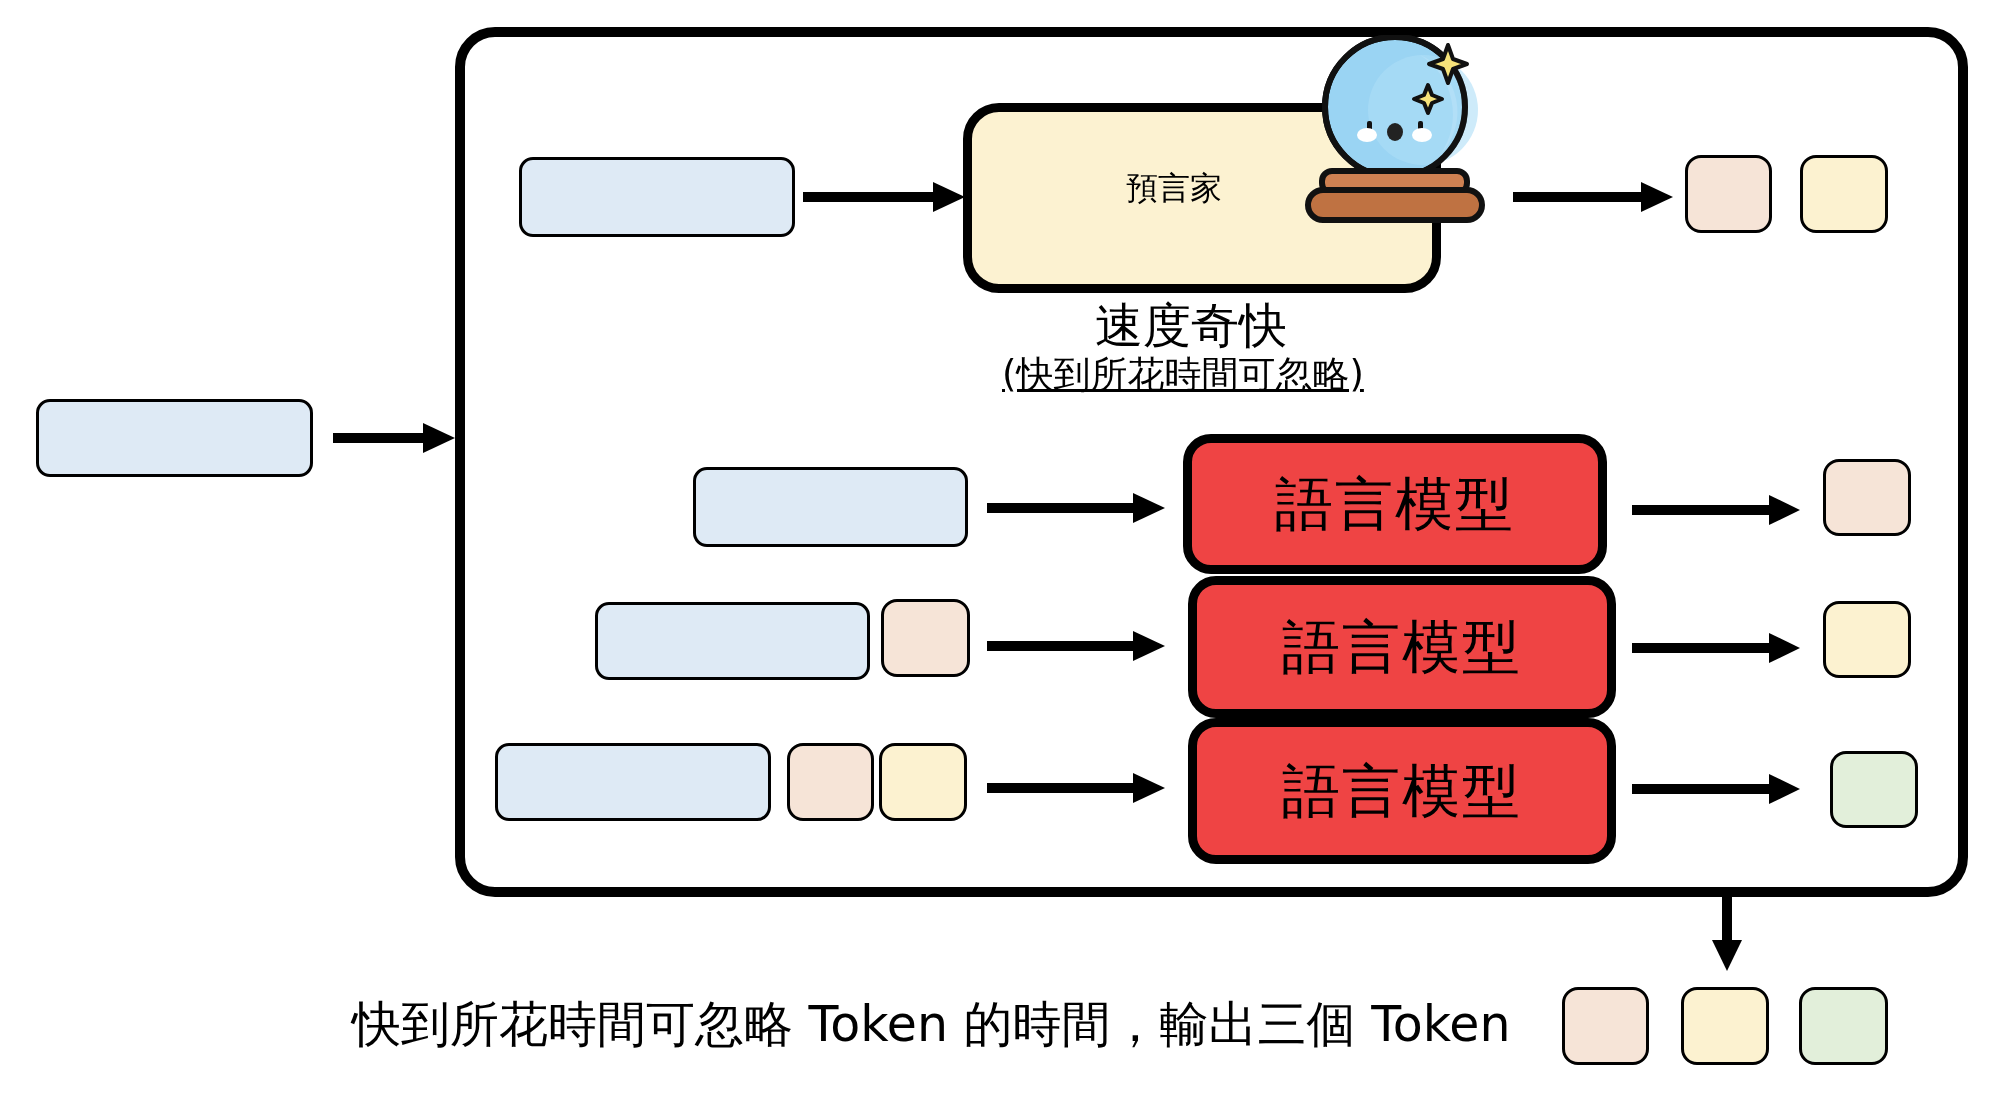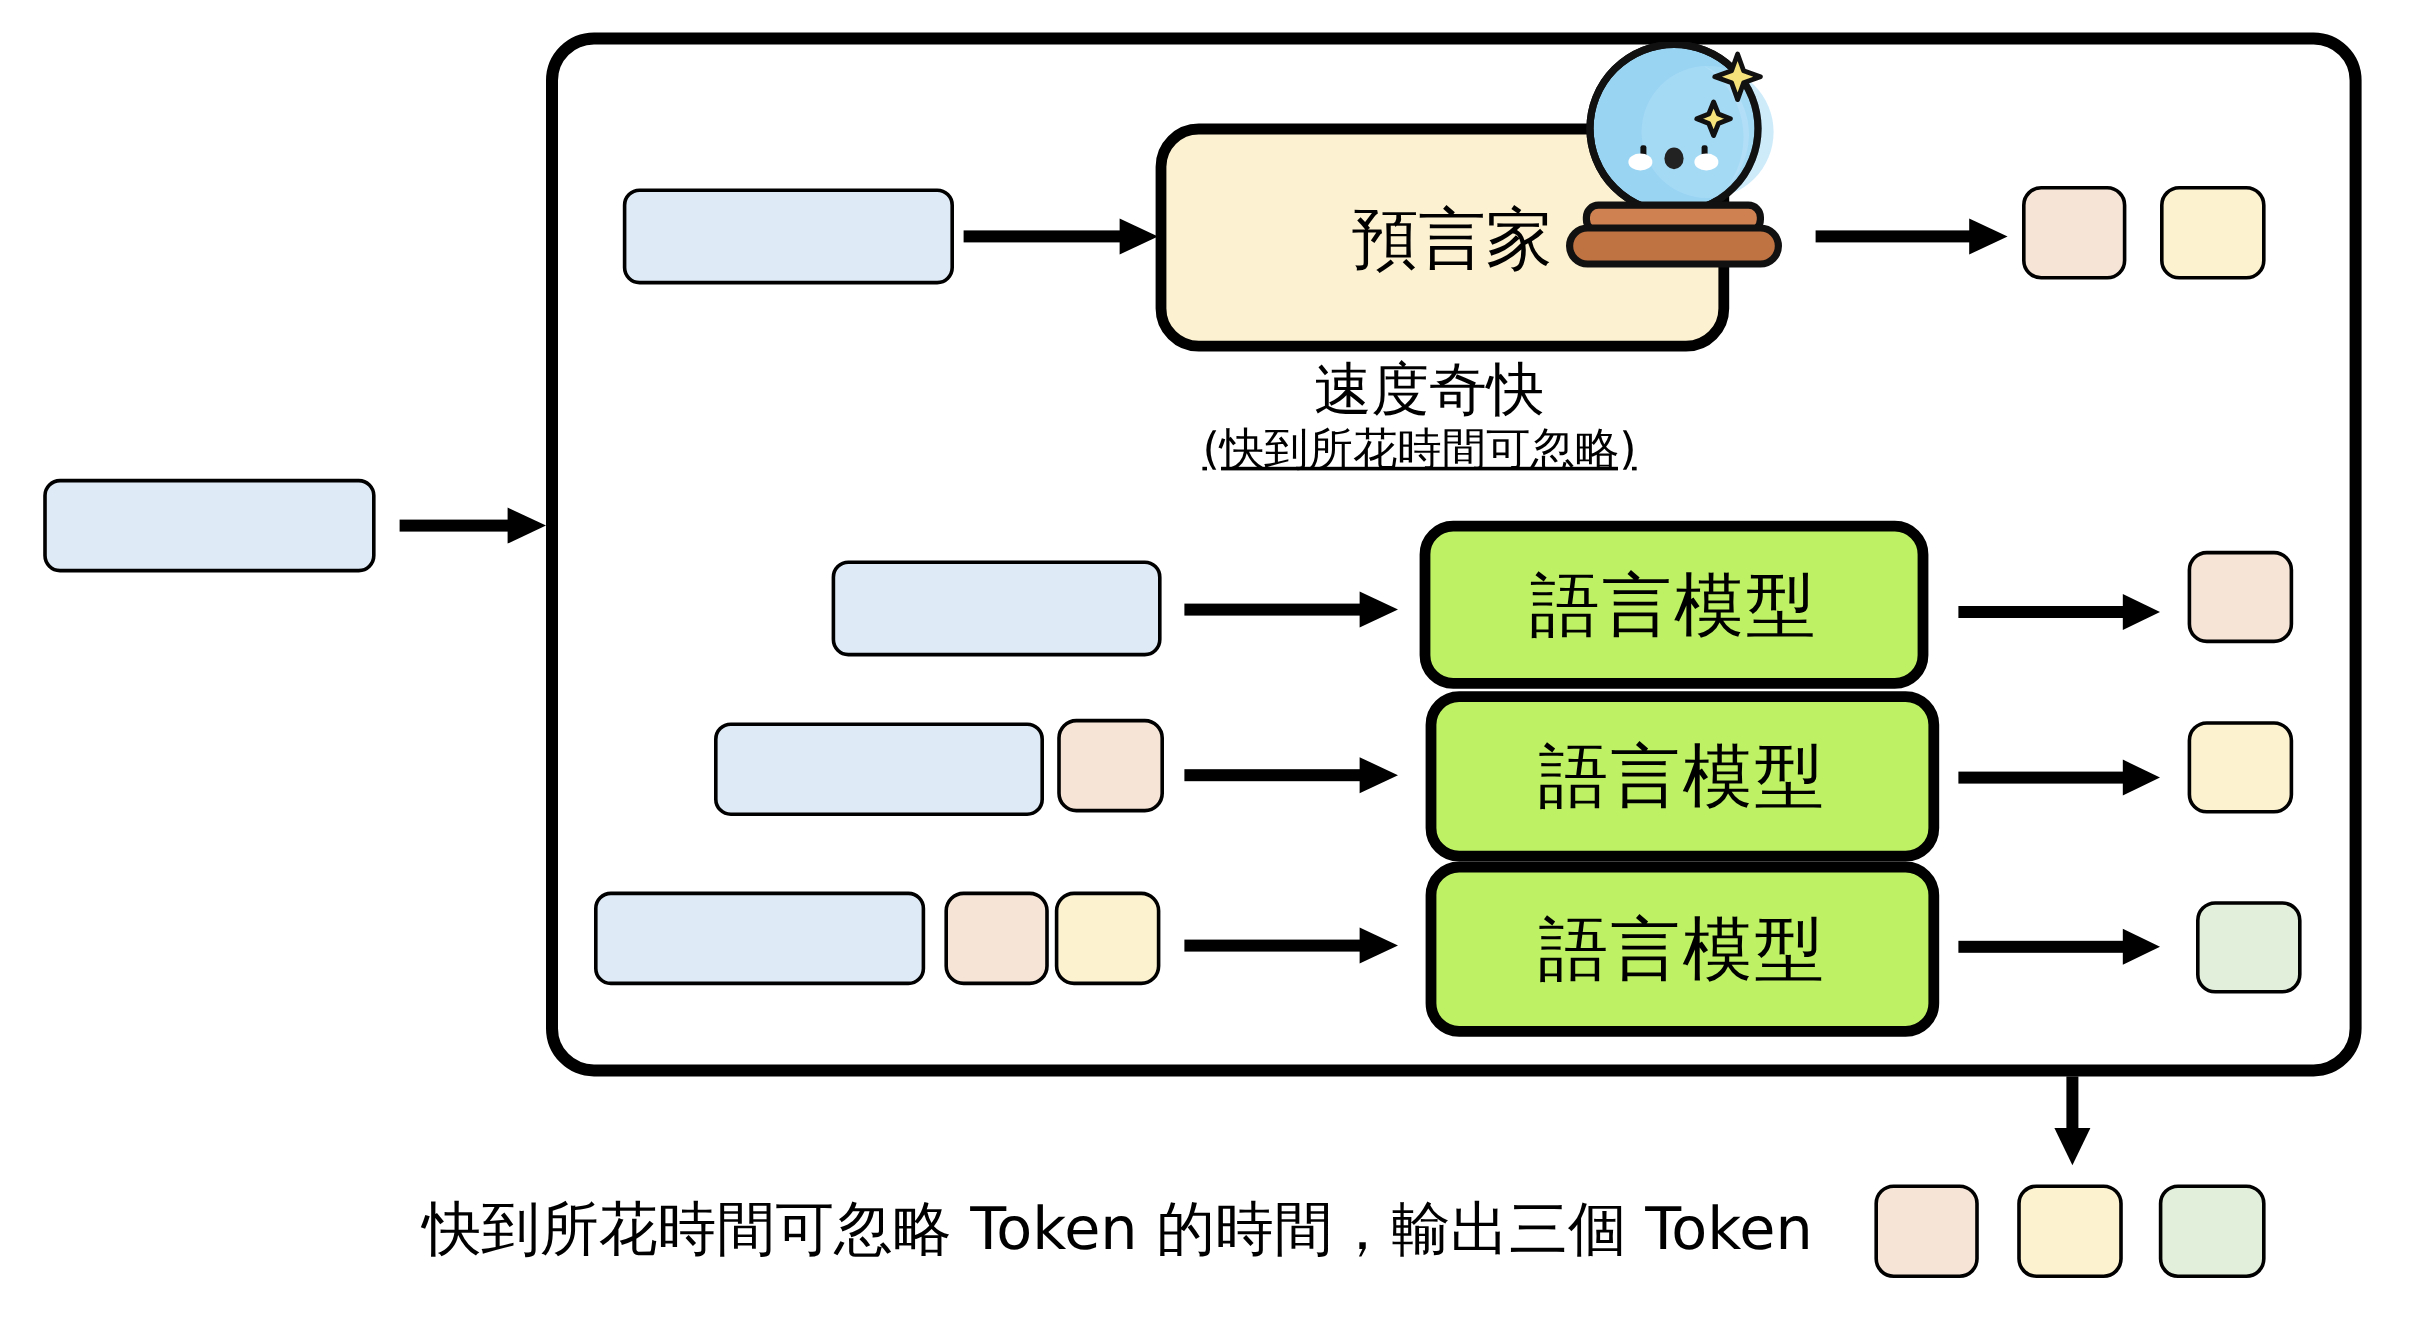--- a/index.html
+++ b/index.html
@@ -6,21 +6,21 @@
   body { width: 2008px; height: 1106px; position: relative; overflow: hidden;
          font-family: "DejaVu Sans", "Liberation Sans", sans-serif; color: #000; }
   .abs { position: absolute; box-sizing: border-box; }
   .box-thin { border: 3px solid #000; border-radius: 14px; }
   .box-thick { border: 9px solid #000; border-radius: 28px; }
   .ctx { background: #DEEAF5; }
   .tok { border-radius: 16px; }
   .peach { background: #F6E4D7; }
   .yellow { background: #FCF2D0; }
   .green { background: #E2EFDA; }
-  .lm { background: #bef264; display: flex; align-items: center; justify-content: center; text-align: center; }
+  .lm { background: #ef4444; display: flex; align-items: center; justify-content: center; text-align: center; }
   .lm span { font-size: 58px; letter-spacing: 2px; line-height: 1; }
   .oracle { background: #FCF2D1; border-radius: 36px; }
   .label { position: absolute; white-space: nowrap; line-height: 1; }
   svg.arrow { position: absolute; overflow: visible; }
 </style>
 </head>
 <body>
 
 <div class="abs box-thin ctx" style="left:36px; top:399px; width:277px; height:78px;"></div>
 <svg class="arrow" style="left:333px; top:422px;" width="125" height="32">
@@ -30,21 +30,21 @@
 
 <div class="abs" style="left:455px; top:27px; width:1513px; height:870px; border:10px solid #000; border-radius:40px;"></div>
 
 <div class="abs box-thin ctx" style="left:519px; top:157px; width:276px; height:80px;"></div>
 <svg class="arrow" style="left:803px; top:181px;" width="165" height="32">
   <rect x="0" y="11" width="132" height="10" fill="#000"></rect>
   <polygon points="130,1 162,16 130,31" fill="#000"></polygon>
 </svg>
 <div class="abs box-thick oracle" style="left:963px; top:103px; width:478px; height:190px;">
 </div>
-<div class="label" style="left:1126px; top:172px; font-size:56px;">預言家</div>
+<div class="label" style="left:1126px; top:172px; font-size:32px;">預言家</div>
 
 <svg class="abs" style="left:1300px; top:35px;" width="200" height="200" viewBox="0 0 200 200">
   <circle cx="95" cy="72" r="70" fill="#9AD4F3" stroke="#111" stroke-width="6"></circle>
   <path d="M120 20 A62 62 0 0 1 140 120 A70 70 0 0 0 120 20 Z" fill="#B8E2F8"></path>
   <circle cx="123" cy="75" r="55" fill="#AEDDF6" opacity="0.6"></circle>
   <circle cx="95" cy="72" r="70" fill="none" stroke="#111" stroke-width="6"></circle>
   <path d="M148 10 L153 24 L167 29 L153 34 L148 48 L143 34 L129 29 L143 24 Z" fill="#F6E27A" stroke="#111" stroke-width="4" stroke-linejoin="round"></path>
   <path d="M128 50 L132 60 L142 64 L132 68 L128 78 L124 68 L114 64 L124 60 Z" fill="#F6E27A" stroke="#111" stroke-width="4" stroke-linejoin="round"></path>
   <rect x="67" y="86" width="5" height="11" rx="2" fill="#111"></rect>
   <rect x="118" y="86" width="5" height="11" rx="2" fill="#111"></rect>

